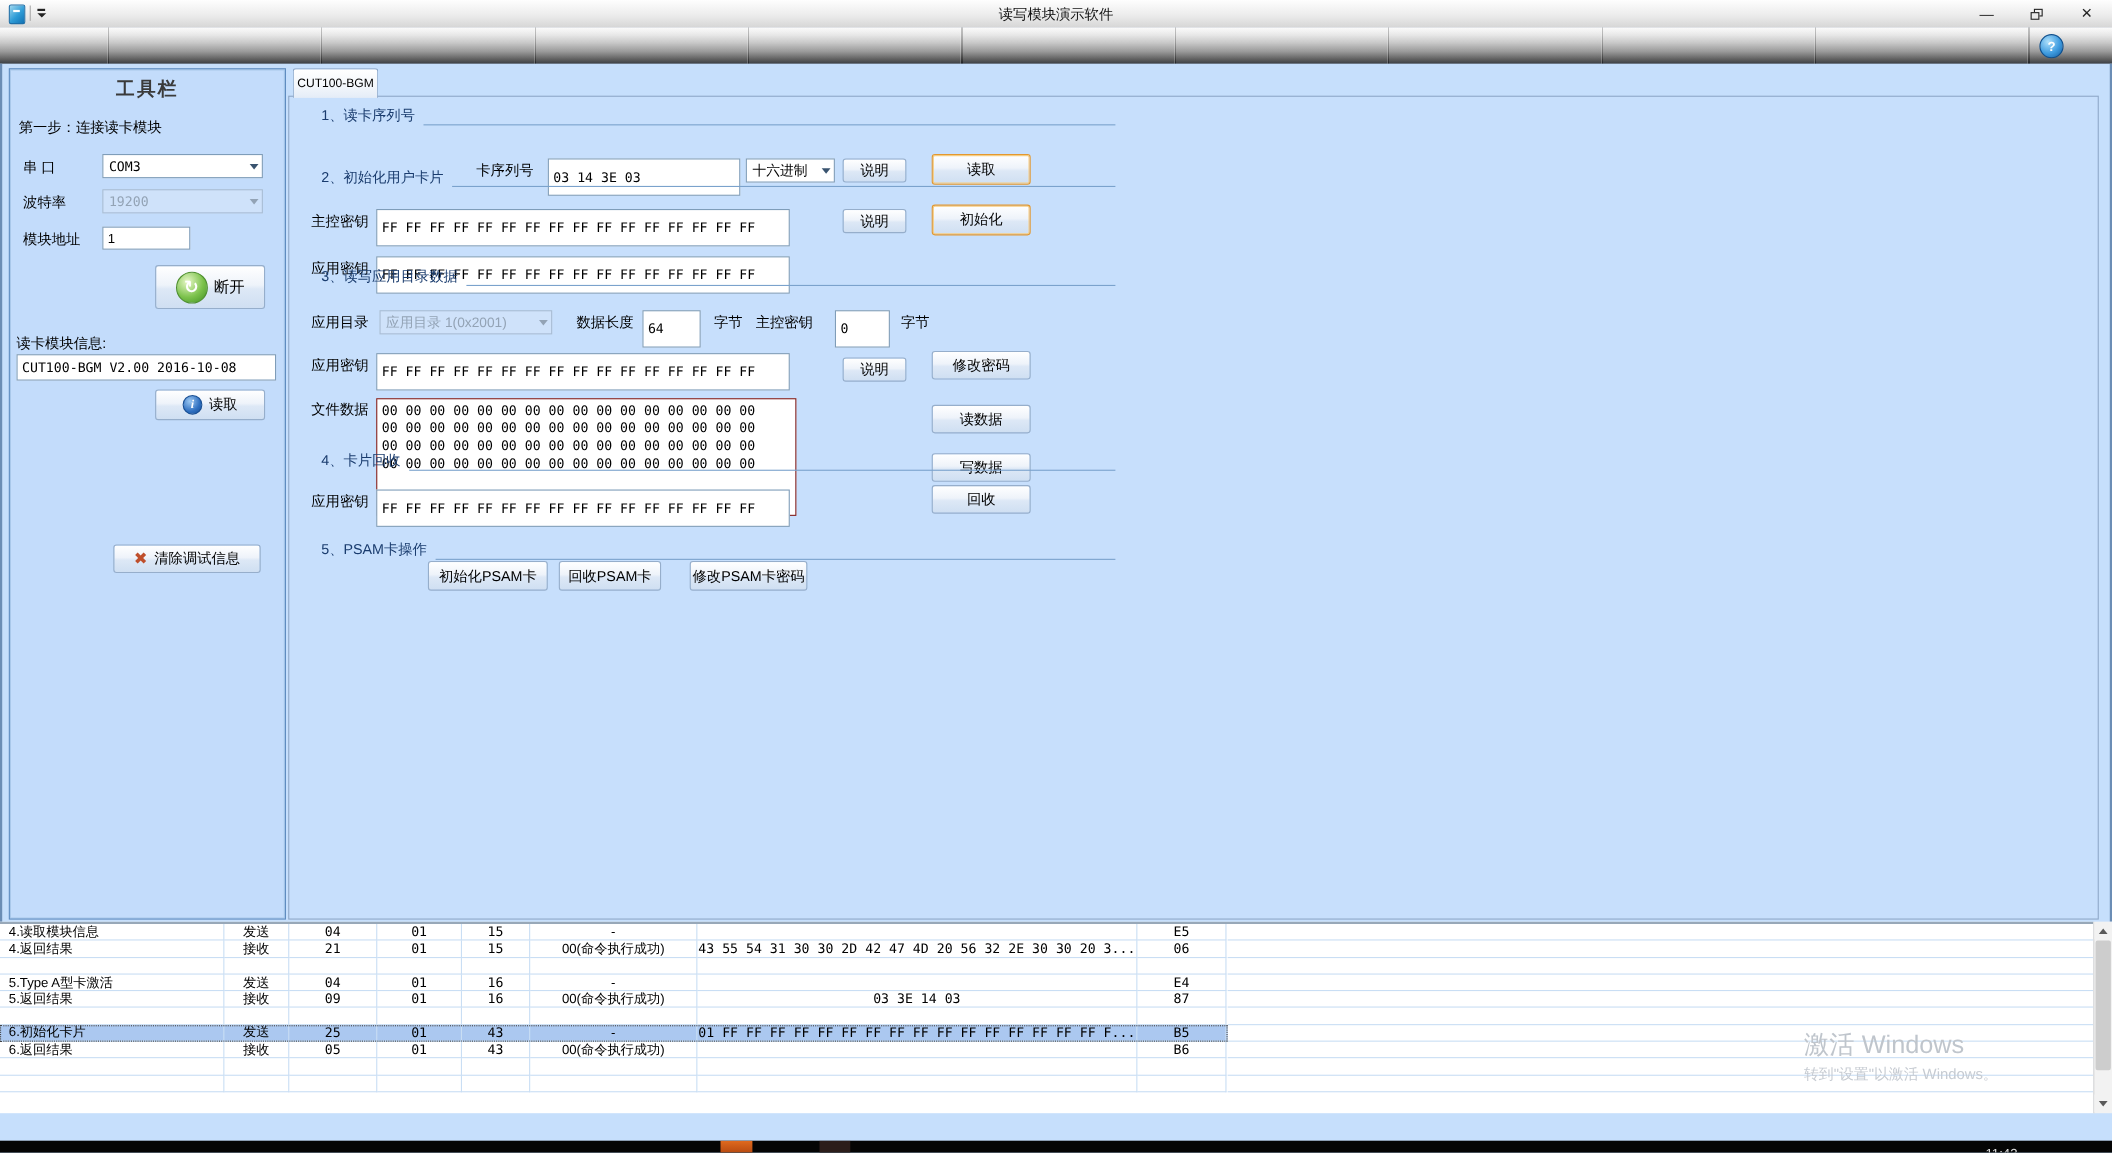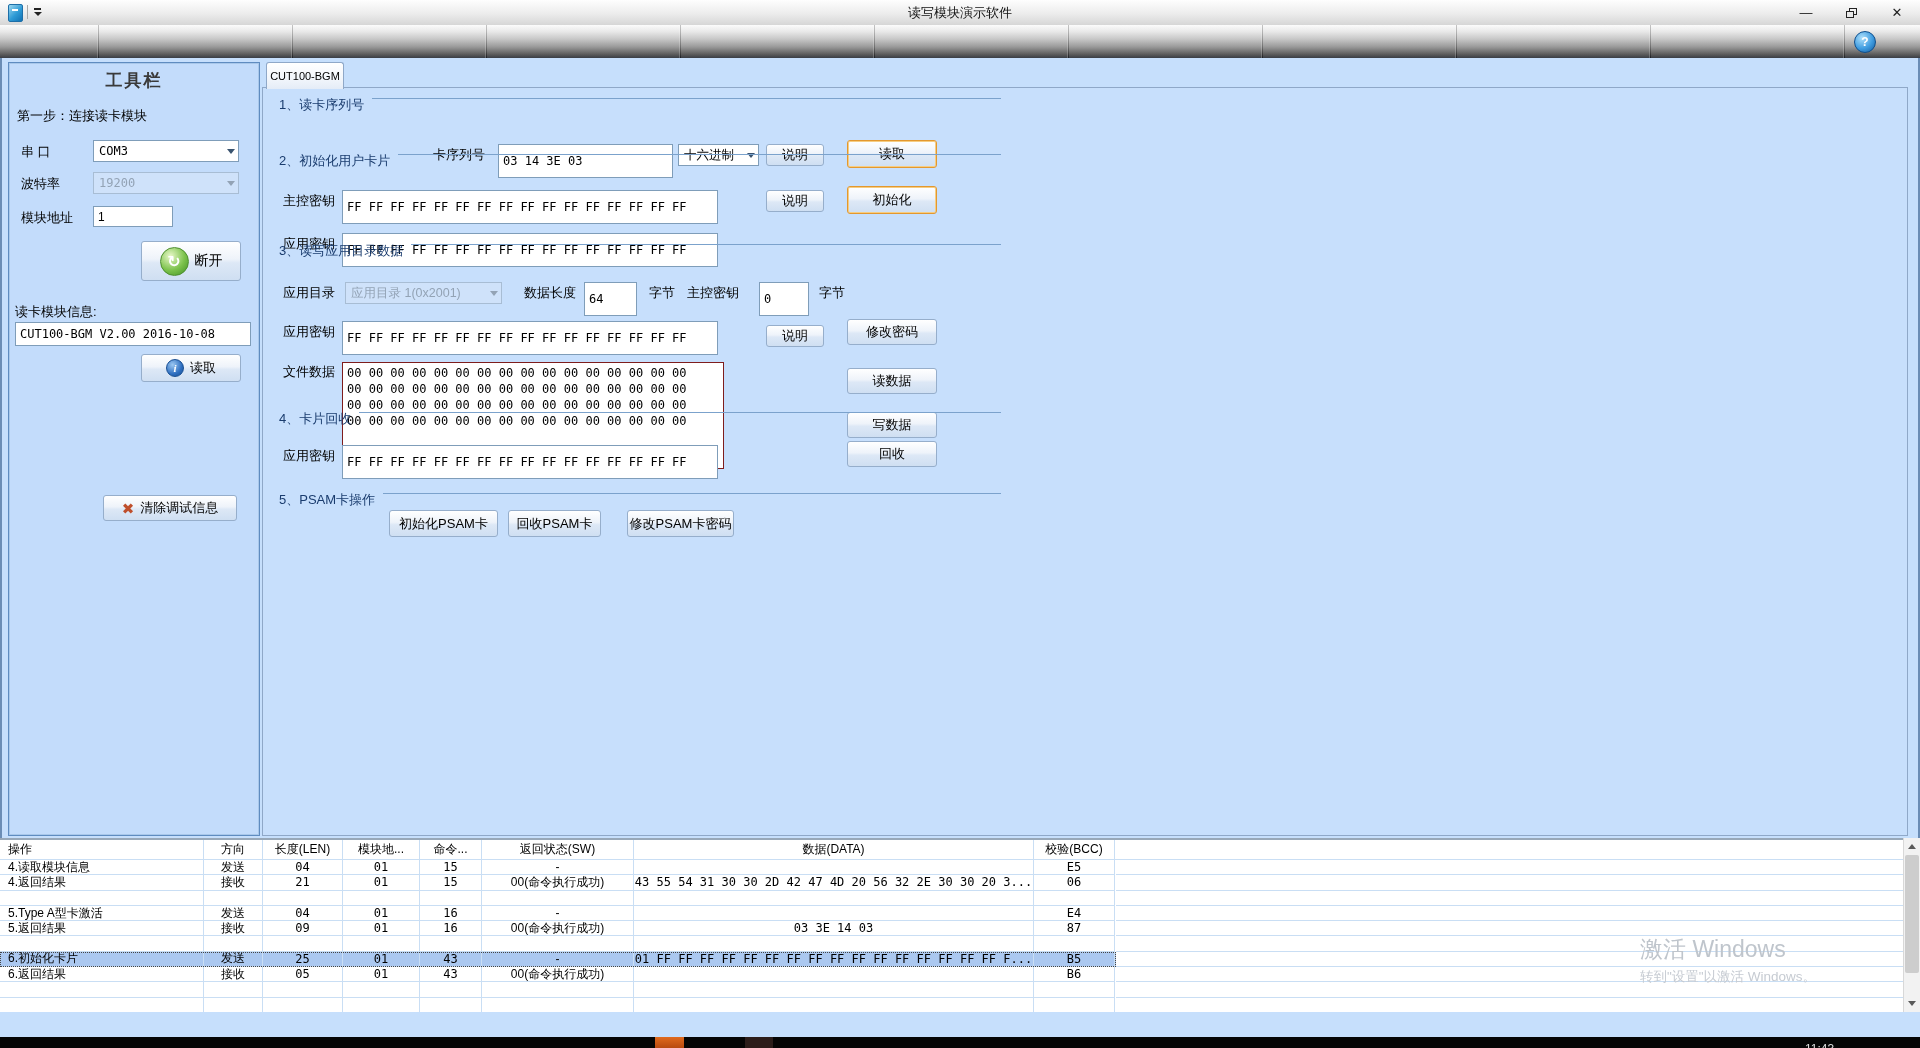--- a/index.html
+++ b/index.html
@@ -70,21 +70,21 @@
     display:flex;align-items:center;justify-content:center;font-family:"Liberation Serif",serif;}
   .ico-x{color:#bf4f2c;font-size:15px;font-weight:bold;line-height:1;}
 
   
   .tab{left:266px;top:62px;width:76px;height:26px;z-index:3;
     background:linear-gradient(#ffffff,#f2f6fb 60%,#e4ecf7);
     border:1px solid #8fa8c8;border-bottom:none;border-radius:3px 3px 0 0;
     display:flex;align-items:center;justify-content:center;font-size:11px;}
   .pane{left:262px;top:87px;width:1646px;height:749px;background:#c7dffc;
     border:1px solid #8fa8c8;box-sizing:border-box;z-index:2;}
-  .sechdr{position:absolute;left:16px;width:722px;display:flex;align-items:flex-start;gap:8px;}
+  .sechdr{position:absolute;left:29px;width:722px;display:flex;align-items:flex-end;gap:8px;}
   .sechdr .t{font-size:13px;color:#1a3c6e;white-space:nowrap;}
   .sechdr .ln{flex:1;height:1px;background:#7ba2cc;margin-top:2px;}
   .plabel{position:absolute;font-size:13px;height:20px;line-height:20px;white-space:nowrap;}
   .pinput{position:absolute;background:#fff;border:1px solid #7f9db9;box-sizing:border-box;
     font-family:"DejaVu Sans Mono","Liberation Mono",monospace;font-size:12px;padding:16px 4px;color:#000;}
   .btn{position:absolute;background:linear-gradient(#ffffff,#eef3fa 45%,#dde8f6 55%,#cfdff2);
     border:1px solid #96aecb;border-radius:3px;font-size:13px;
     display:flex;align-items:center;justify-content:center;box-sizing:border-box;white-space:nowrap;}
   .btn.focus{border:1px solid #e3982f;box-shadow:0 0 0 1px #f6cd82 inset;}
   .filedata{position:absolute;background:#fff;border:1px solid #7f1d1d;box-sizing:border-box;
@@ -272,30 +272,20 @@
     <div class="sechdr" style="top:403px;">
       <span class="t">5、PSAM卡操作</span>
         <span class="ln"></span>
     </div>
     <div class="btn" style="left:126px;top:422px;width:109px;height:27px;">初始化PSAM卡</div>
     <div class="btn" style="left:245px;top:422px;width:93px;height:27px;">回收PSAM卡</div>
     <div class="btn" style="left:364px;top:422px;width:107px;height:27px;">修改PSAM卡密码</div>
   </div>
 
   <div class="abs logtable">
-    <div class="lheader">
-        <div class="hcell left" style="width: 204px;">操作</div>
-        <div class="hcell" style="width: 59px;">方向</div>
-        <div class="hcell" style="width: 80px;">长度(LEN)</div>
-        <div class="hcell" style="width: 77px;">模块地...</div>
-        <div class="hcell" style="width: 62px;">命令...</div>
-        <div class="hcell" style="width: 152px;">返回状态(SW)</div>
-        <div class="hcell" style="width: 400px;">数据(DATA)</div>
-        <div class="hcell" style="width: 81px;">校验(BCC)</div>
-      </div>
     <div>
         <div class="lrow">
           <div class="cells">
             <div class="lcell left" style="width: 204px;">4.读取模块信息</div>
             <div class="lcell" style="width: 59px;">发送</div>
             <div class="lcell mono" style="width: 80px;">04</div>
             <div class="lcell mono" style="width: 77px;">01</div>
             <div class="lcell mono" style="width: 62px;">15</div>
             <div class="lcell" style="width: 152px;">-</div>
             <div class="lcell mono" style="width: 400px;"></div>

